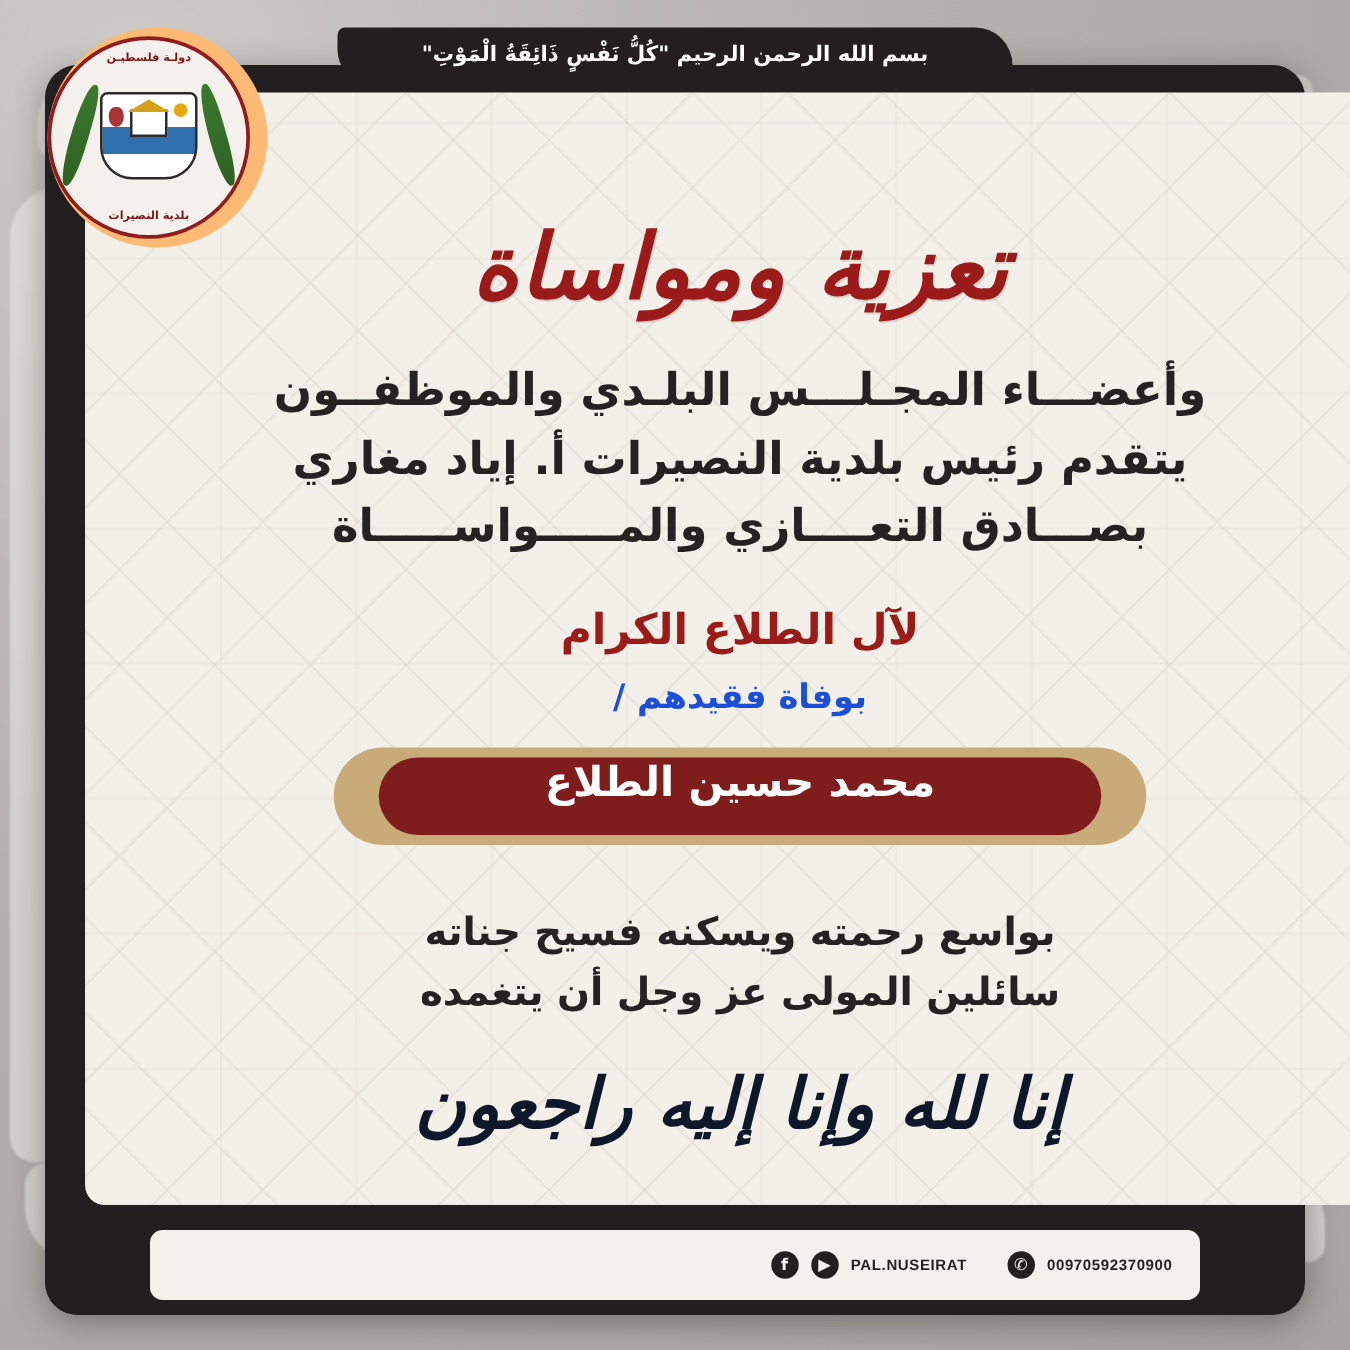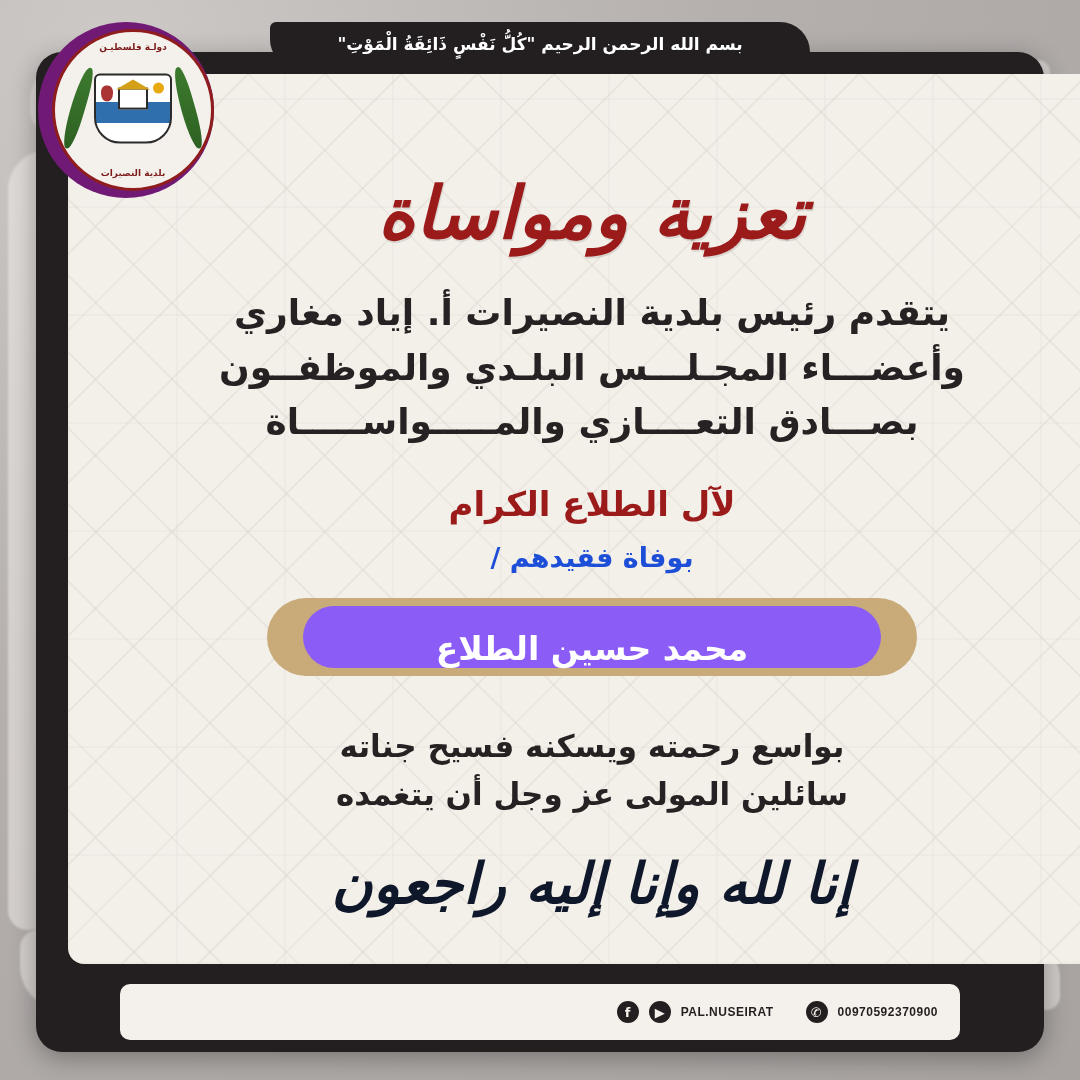--- a/index.html
+++ b/index.html
@@ -103,25 +103,25 @@
   }
 
   
   .logo-badge {
     position: absolute;
     left: 38px;
     top: 22px;
     width: 176px;
     height: 176px;
     border-radius: 50%;
-    background: #701a75;
+    background: #fdba74;
     z-index: 7;
     display: flex;
     align-items: center;
-    justify-content: flex-start;
+    justify-content: flex-end;
   }
   .logo-disc {
     width: 156px;
     height: 156px;
     border-radius: 50%;
     background: #f4f1ec;
     border: 3px solid #8f1d1d;
     position: relative;
     overflow: hidden;
   }
@@ -243,24 +243,24 @@
     height: 78px;
     background: #c8ab79;
     border-radius: 40px;
     display: flex;
     align-items: center;
     justify-content: center;
   }
   .name-inner {
     width: 578px;
     height: 62px;
-    background: #8b5cf6;
+    background: #7f1d1d;
     border-radius: 34px;
     display: flex;
-    align-items: flex-end;
+    align-items: flex-start;
     justify-content: center;
   }
   .name-text {
     color: #ffffff;
     font-size: 33px;
     font-weight: bold;
     letter-spacing: .5px;
   }
 
   .dua {
@@ -356,22 +356,22 @@
   <div class="brush left"></div>
   <div class="brush right"></div>
 
   <div class="card"></div>
 
   <div class="panel">
     <div class="panel-inner">
       <div class="headline">تعزية ومواساة</div>
 
       <div class="body-lines">
+        <div class="ln">وأعضـــاء المجـلـــس البلـدي والموظفــون</div>
         <div class="ln">يتقدم رئيس بلدية النصيرات أ. إياد مغاري</div>
-        <div class="ln">وأعضـــاء المجـلـــس البلـدي والموظفــون</div>
         <div class="ln">بصـــادق التعــــازي والمـــــواســـــاة</div>
       </div>
 
       <div class="family">لآل الطلاع الكرام</div>
       <div class="deceased-label">بوفاة فقيدهم /</div>
 
       <div class="name-plate">
         <div class="name-inner">
           <span class="name-text">محمد حسين الطلاع</span>
         </div>

